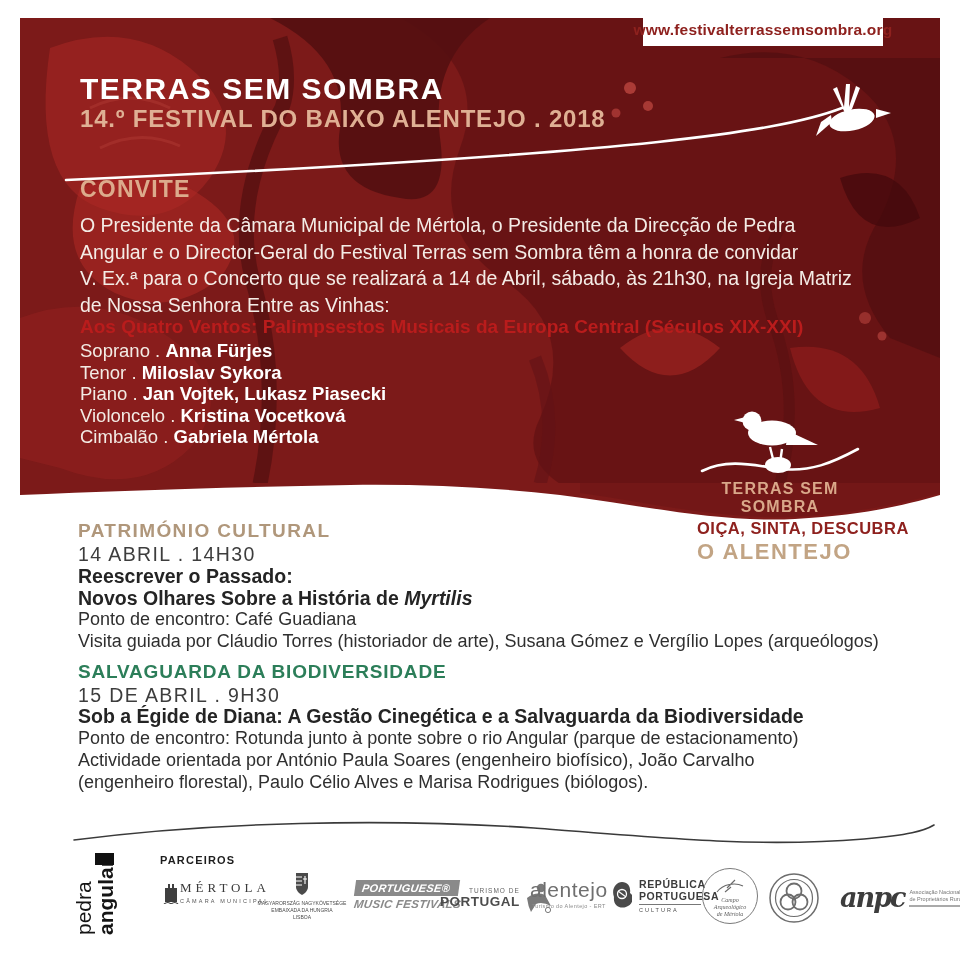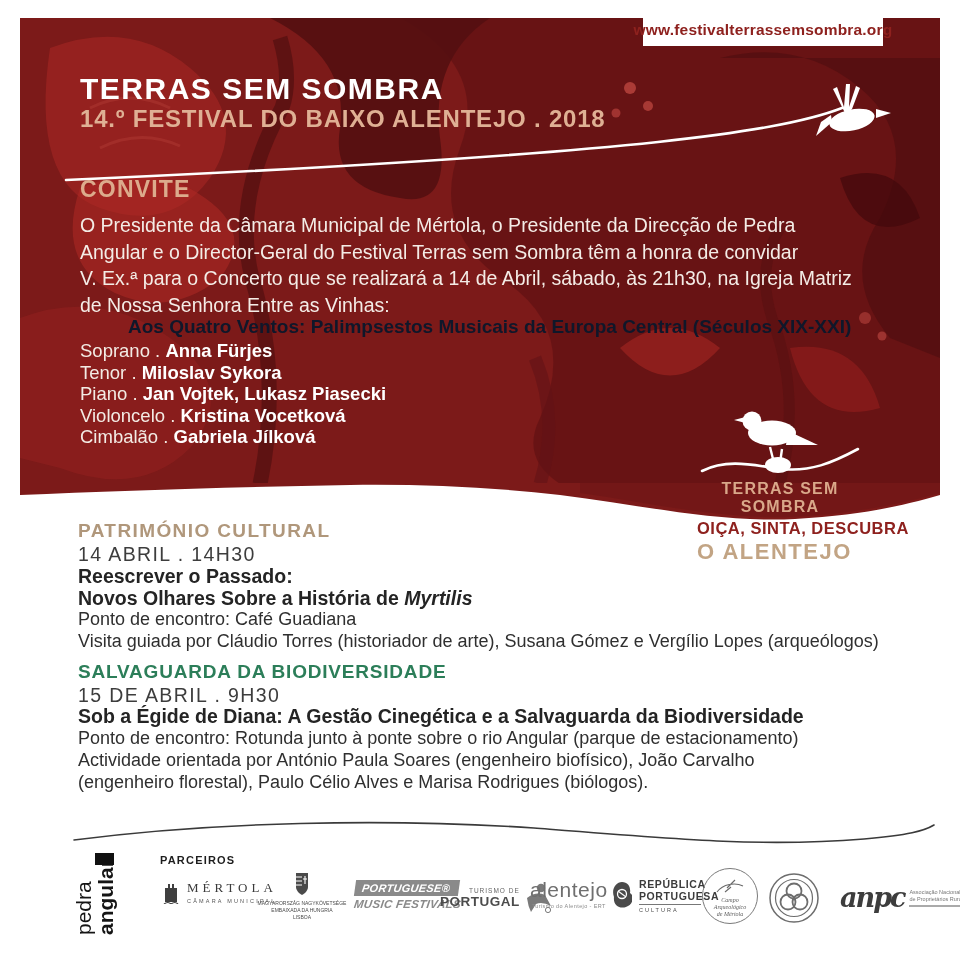--- a/index.html
+++ b/index.html
@@ -10,21 +10,21 @@
   
   .hero{position:absolute;left:20px;top:18px;width:920px;height:466px;background:#7c1a19;overflow:hidden;}
   .hero-curve{position:absolute;left:20px;top:483px;width:920px;height:44px;z-index:1;}
   .url-banner{position:absolute;left:643px;top:14px;width:240px;height:32px;background:#ffffff;
               color:#8e211e;font-weight:bold;font-size:15.5px;display:flex;align-items:center;
               justify-content:center;z-index:6;letter-spacing:.2px;}
   .hero-title{font-size:30px;font-weight:bold;color:#ffffff;letter-spacing:1.5px;z-index:3;}
   .hero-subtitle{font-size:24px;font-weight:bold;color:#dfb094;letter-spacing:.8px;z-index:3;}
   .convite{font-size:23px;font-weight:bold;color:#dcab8c;letter-spacing:1.2px;z-index:3;}
   .invite-line{font-size:19.5px;color:#f4ece6;line-height:26.5px;white-space:nowrap;z-index:3;}
-  .concert{font-size:19px;font-weight:bold;color:#0f172a;white-space:nowrap;z-index:3;margin-left:48px;}
+  .concert{font-size:19px;font-weight:bold;color:#b91c1c;white-space:nowrap;z-index:3;}
   .perf{font-size:18.5px;color:#f3ebe4;line-height:21.5px;white-space:nowrap;z-index:3;}
   .perf b{color:#ffffff;}
   .bird-caption{font-size:16px;font-weight:bold;color:#d9a88a;letter-spacing:1.2px;text-align:center;z-index:4;}
 
   
   .tag1{font-size:16.5px;font-weight:bold;color:#8e211e;letter-spacing:.5px;}
   .tag2{font-size:22px;font-weight:bold;color:#c2a484;letter-spacing:1.5px;}
   .cat-tan{font-size:19px;font-weight:bold;color:#b0977b;letter-spacing:1.4px;}
   .cat-green{font-size:19px;font-weight:bold;color:#2c7e59;letter-spacing:.8px;}
   .dt{font-size:19.5px;color:#3d3d3d;letter-spacing:1.4px;}
@@ -114,21 +114,21 @@
     <div class="invite-line">V. Ex.ª para o Concerto que se realizará a 14 de Abril, sábado, às 21h30, na Igreja Matriz</div>
     <div class="invite-line">de Nossa Senhora Entre as Vinhas:</div>
   </div>
 
   <div class="abs concert" style="left:80px;top:316px;">Aos Quatro Ventos: Palimpsestos Musicais da Europa Central (Séculos XIX-XXI)</div>
   <div class="abs" style="left:80px;top:340px;z-index:3;">
     <div class="perf"><span>Soprano .</span> <b>Anna Fürjes</b></div>
     <div class="perf"><span>Tenor .</span> <b>Miloslav Sykora</b></div>
     <div class="perf"><span>Piano .</span> <b>Jan Vojtek, Lukasz Piasecki</b></div>
     <div class="perf"><span>Violoncelo .</span> <b>Kristina Vocetková</b></div>
-    <div class="perf"><span>Cimbalão .</span> <b>Gabriela Jílková</b></div>
+    <div class="perf"><span>Cimbalão .</span> <b>Gabriela Mértola</b></div>
   </div>
 
   <svg class="abs" style="left:690px;top:405px;z-index:3;" width="180" height="75" viewBox="0 0 180 75">
     <path d="M12,66 C40,52 70,62 92,64 C120,67 142,58 168,44" stroke="#ffffff" stroke-width="2.6" fill="none" stroke-linecap="round"></path>
     <ellipse cx="88" cy="60" rx="13" ry="8" fill="#ffffff"></ellipse>
     <path d="M80,42 L84,58 M92,44 L90,58" stroke="#ffffff" stroke-width="2.4"></path>
     <ellipse cx="82" cy="28" rx="24" ry="12.5" fill="#ffffff"></ellipse>
     <circle cx="62" cy="16" r="9.5" fill="#ffffff"></circle>
     <polygon points="44,15 63,10 63,20" fill="#ffffff"></polygon>
     <polygon points="98,26 128,40 96,40" fill="#ffffff"></polygon>
@@ -160,21 +160,21 @@
   </svg>
 
   <div>
     <div class="rotword" style="left:72px;top:935px;">pedra</div>
     <div class="rotword bold" style="left:94px;top:935px;">angular</div>
     <div class="abs" style="left:95px;top:853px;width:19px;height:12px;background:#111;"></div>
   </div>
 
   <div class="abs parceiros" style="left:160px;top:854px;">PARCEIROS</div>
 
-  <div class="abs" style="left:162px;top:880px;display:flex;align-items:flex-start;gap:7px;">
+  <div class="abs" style="left:162px;top:880px;display:flex;align-items:flex-start;">
     <svg width="18" height="24" viewBox="0 0 18 24">
       <path d="M3,22 V8 H6 V4 H8 V8 H10 V4 H12 V8 H15 V22 Z" fill="#3f3f3f"></path>
       <path d="M2,24 Q6,21 9,24 Q13,21 16,24" stroke="#3f3f3f" stroke-width="1.2" fill="none"></path>
     </svg>
     <div>
       <div class="mertola-name">MÉRTOLA</div>
       <div class="mertola-sub">CÂMARA MUNICIPAL</div>
     </div>
   </div>
 

